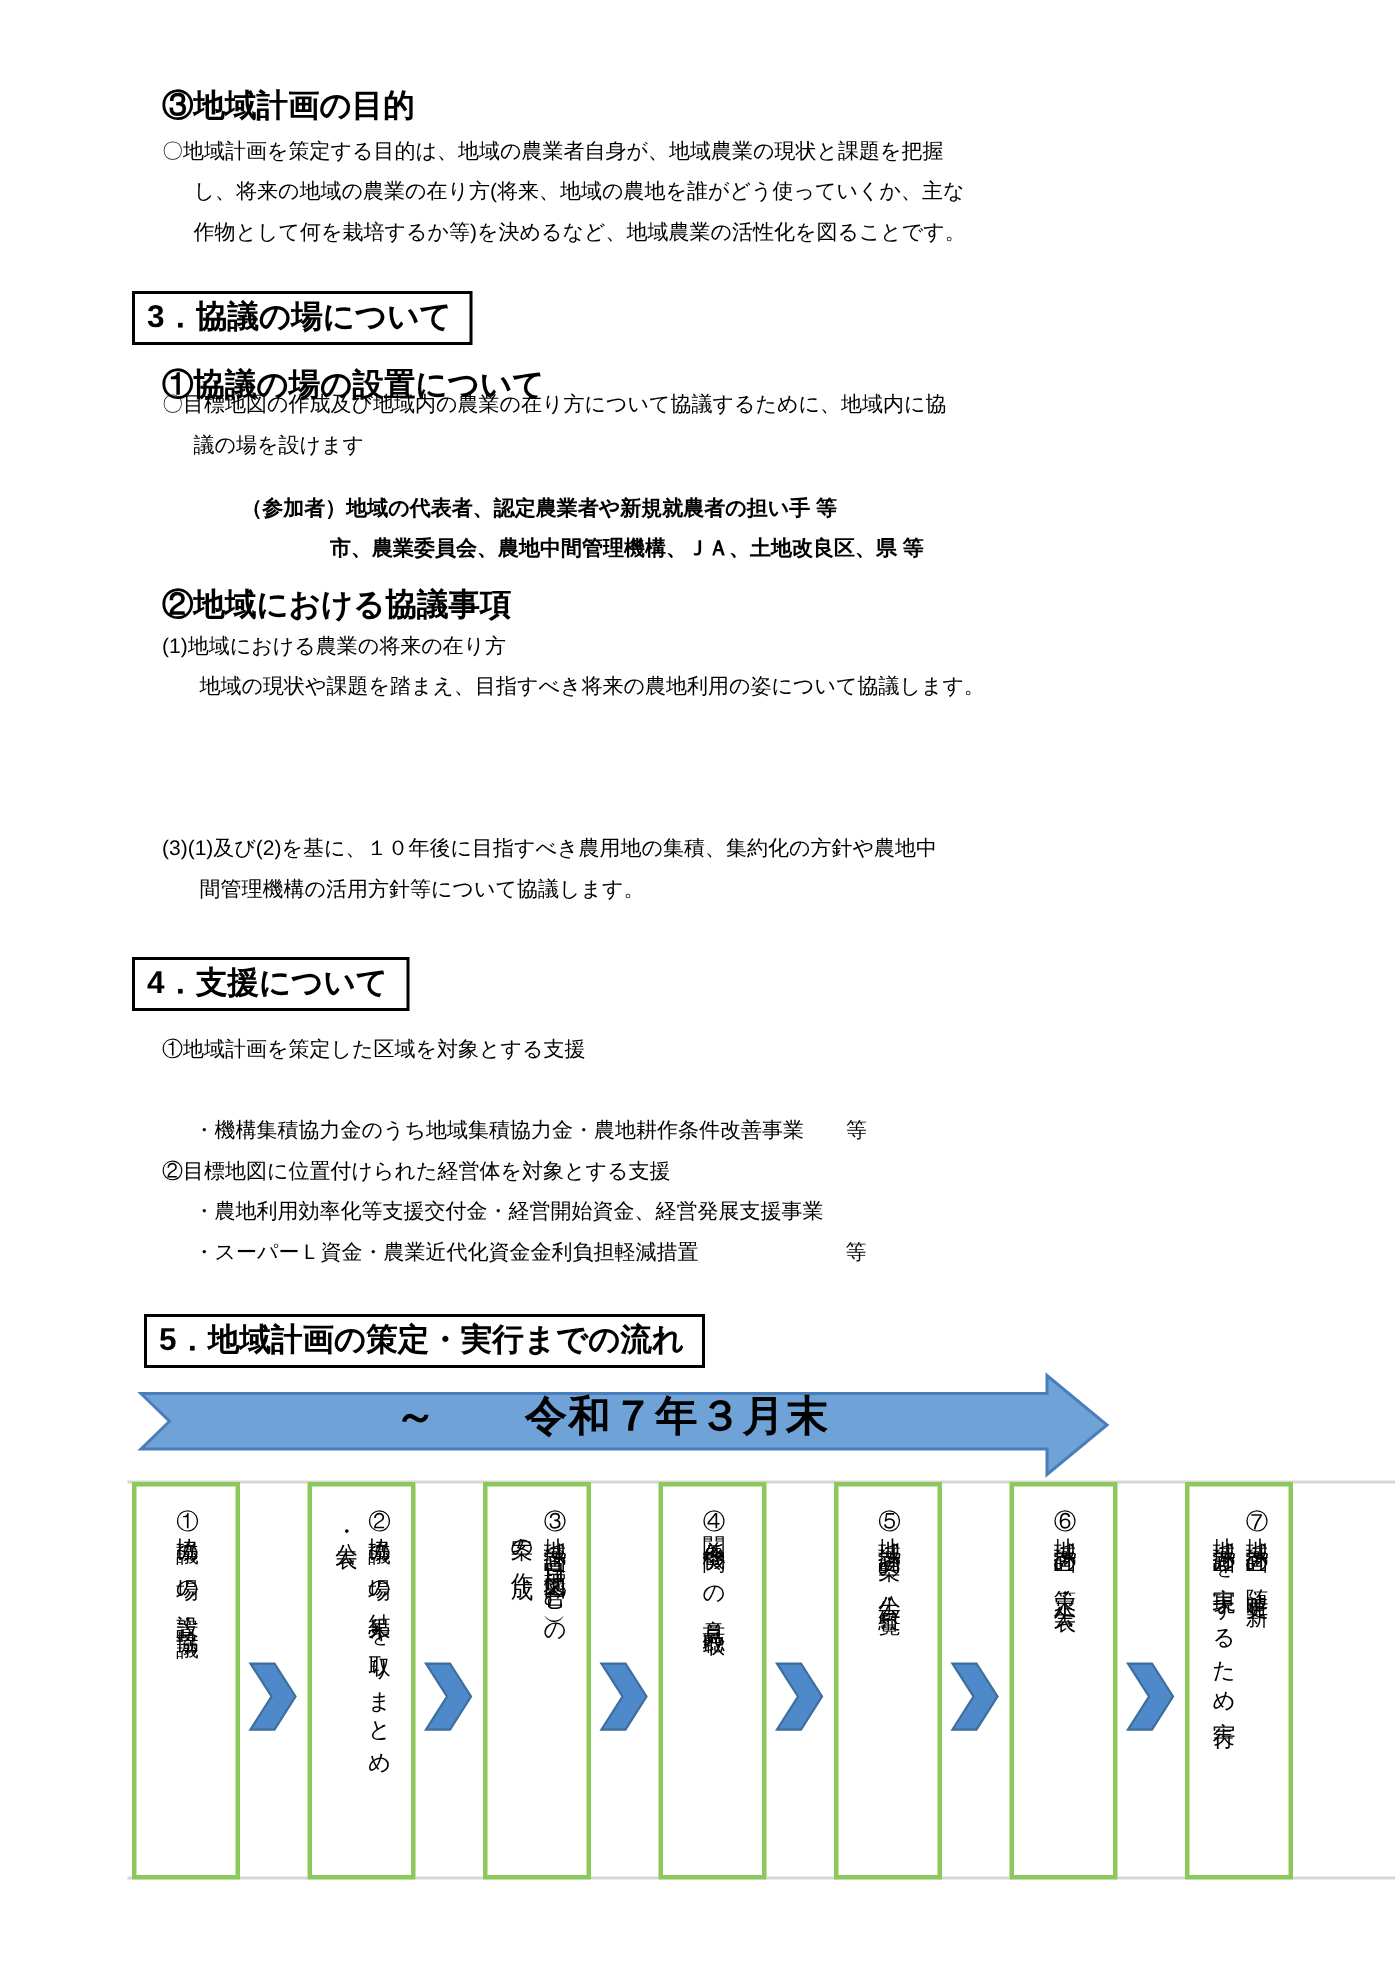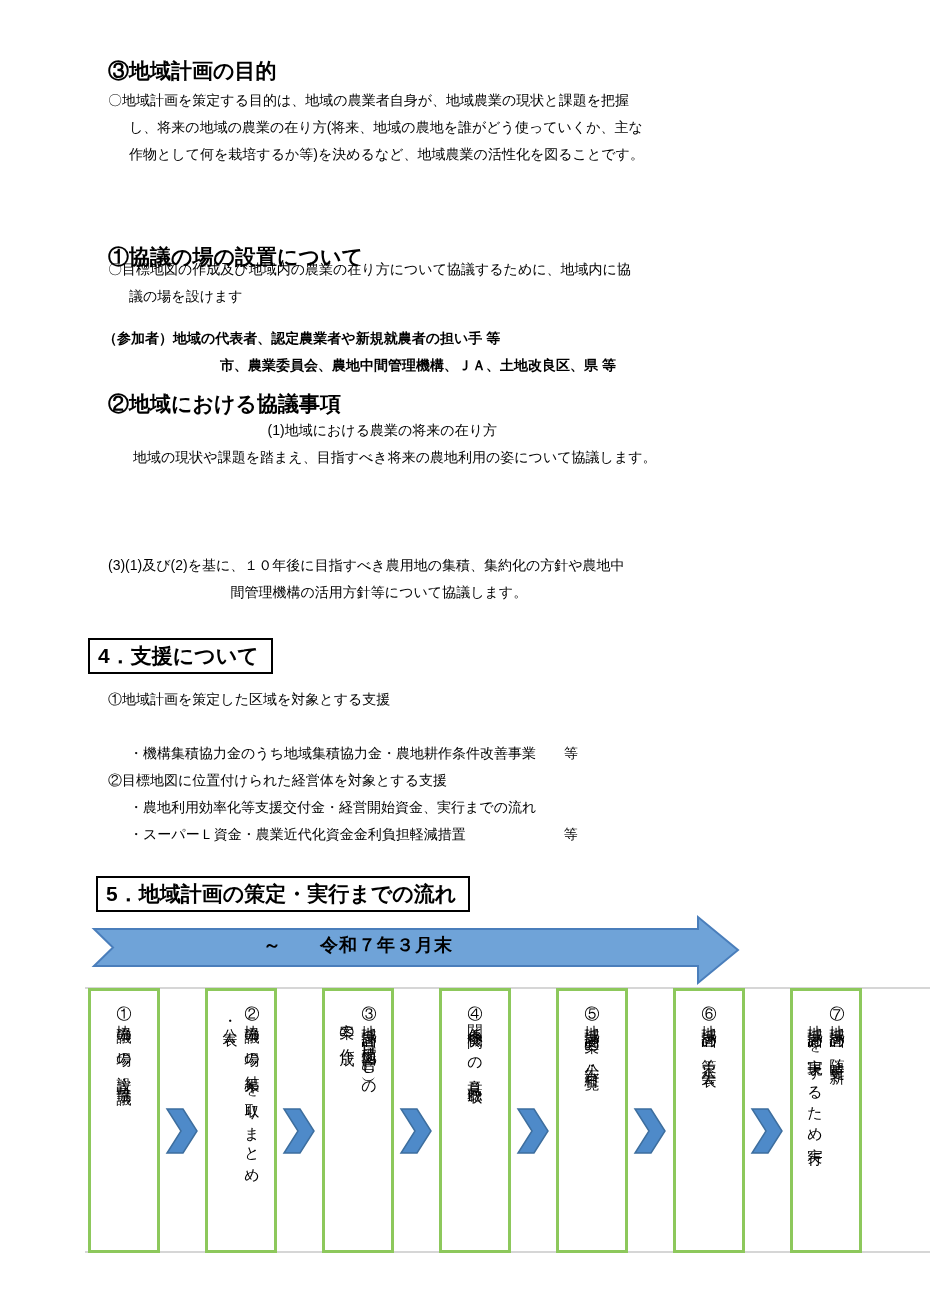--- a/index.html
+++ b/index.html
@@ -5,27 +5,27 @@
   html,body{margin:0;padding:0;background:#fff;}
   #page{
     position:relative;width:930px;height:1315px;background:#ffffff;
     font-family:"Liberation Sans",sans-serif;color:#000;overflow:hidden;border-radius:26px;
   }
   .abs{position:absolute;white-space:pre;}
   .h-bold{font-size:21px;font-weight:bold;line-height:27px;}
   .body{font-size:14px;font-weight:normal;line-height:27px;}
   .bold{font-weight:bold;}
   .hang21{text-indent:-21px;}
-  .hang25{text-indent:-25px;text-align:center;}
-  .hang117{text-indent:-117px;}
+  .hang25{text-indent:-25px;}
+  .hang117{text-indent:-117px;text-align:center;}
   .boxed{
     font-size:21px;font-weight:bold;line-height:25px;
     border:2px solid #000;padding:3px 12px 4px 8px;background:#fff;
   }
-  .arrow-label{font-size:18px;font-weight:bold;line-height:26px;letter-spacing:1px;font-family:Liberation Serif, serif;}
+  .arrow-label{font-size:28px;font-weight:bold;line-height:26px;letter-spacing:1px;font-family:Liberation Serif, serif;}
   .big-arrow{position:absolute;overflow:visible;}
   .big-arrow polygon{stroke:#4a7ebb;stroke-width:2;}
   .grid-line{position:absolute;left:85px;width:845px;height:0;border-top:2px solid #d6d6d6;z-index:0;}
   .step{
     position:absolute;top:988px;width:72px;height:265px;box-sizing:border-box;
     border:3px solid #8dc85c;background:#fff;z-index:1;
     display:flex;justify-content:center;align-items:flex-start;
   }
   .vtext{
     writing-mode:vertical-rl;text-orientation:mixed;
@@ -38,36 +38,37 @@
 </head>
 <body>
 
 <div id="page">
 
   <div class="abs h-bold" style="left:108px;top:57px">③地域計画の目的</div>
   <div class="abs body hang21" style="left:129px;top:87px">〇地域計画を策定する目的は、地域の農業者自身が、地域農業の現状と課題を把握
 し、将来の地域の農業の在り方(将来、地域の農地を誰がどう使っていくか、主な
 作物として何を栽培するか等)を決めるなど、地域農業の活性化を図ることです。</div>
 
+  <div class="abs boxed" style="left:88px;top:194px">3．協議の場について</div>
   <div class="abs h-bold" style="left:108px;top:243px">①協議の場の設置について</div>
   <div class="abs body hang21" style="left:129px;top:256px">〇目標地図の作成及び地域内の農業の在り方について協議するために、地域内に協
 議の場を設けます</div>
   <div class="abs body bold hang117" style="left:220px;top:325px">（参加者）地域の代表者、認定農業者や新規就農者の担い手 等
 市、農業委員会、農地中間管理機構、ＪＡ、土地改良区、県 等</div>
   <div class="abs h-bold" style="left:108px;top:390px">②地域における協議事項</div>
   <div class="abs body hang25" style="left:133px;top:417px">(1)地域における農業の将来の在り方
 地域の現状や課題を踏まえ、目指すべき将来の農地利用の姿について協議します。</div>
   <div class="abs body hang25" style="left:133px;top:552px">(3)(1)及び(2)を基に、１０年後に目指すべき農用地の集積、集約化の方針や農地中
 間管理機構の活用方針等について協議します。</div>
 
   <div class="abs boxed" style="left:88px;top:638px">4．支援について</div>
   <div class="abs body" style="left:108px;top:686px">①地域計画を策定した区域を対象とする支援</div>
   <div class="abs body" style="left:129px;top:740px">・機構集積協力金のうち地域集積協力金・農地耕作条件改善事業　　等</div>
   <div class="abs body" style="left:108px;top:767px">②目標地図に位置付けられた経営体を対象とする支援</div>
-  <div class="abs body" style="left:129px;top:794px">・農地利用効率化等支援交付金・経営開始資金、実行までの流れ</div>
+  <div class="abs body" style="left:129px;top:794px">・農地利用効率化等支援交付金・経営開始資金、経営発展支援事業</div>
   <div class="abs body" style="left:129px;top:821px">・スーパーＬ資金・農業近代化資金金利負担軽減措置　　　　　　　等</div>
 
   <div class="abs boxed" style="left:96px;top:876px">5．地域計画の策定・実行までの流れ</div>
 
   <svg class="big-arrow" style="left:88px;top:908px" width="660" height="84" viewBox="0 0 660 84">
     <polygon points="6,21 610,21 610,9 650,42 610,75 610,58 6,58 25,39.5" fill="#6fa3d8"></polygon>
   </svg>
   <div class="abs arrow-label" style="left:263px;top:932px;z-index:2">～　　令和７年３月末</div>
 
   <div class="grid-line" style="top:987px"></div>

